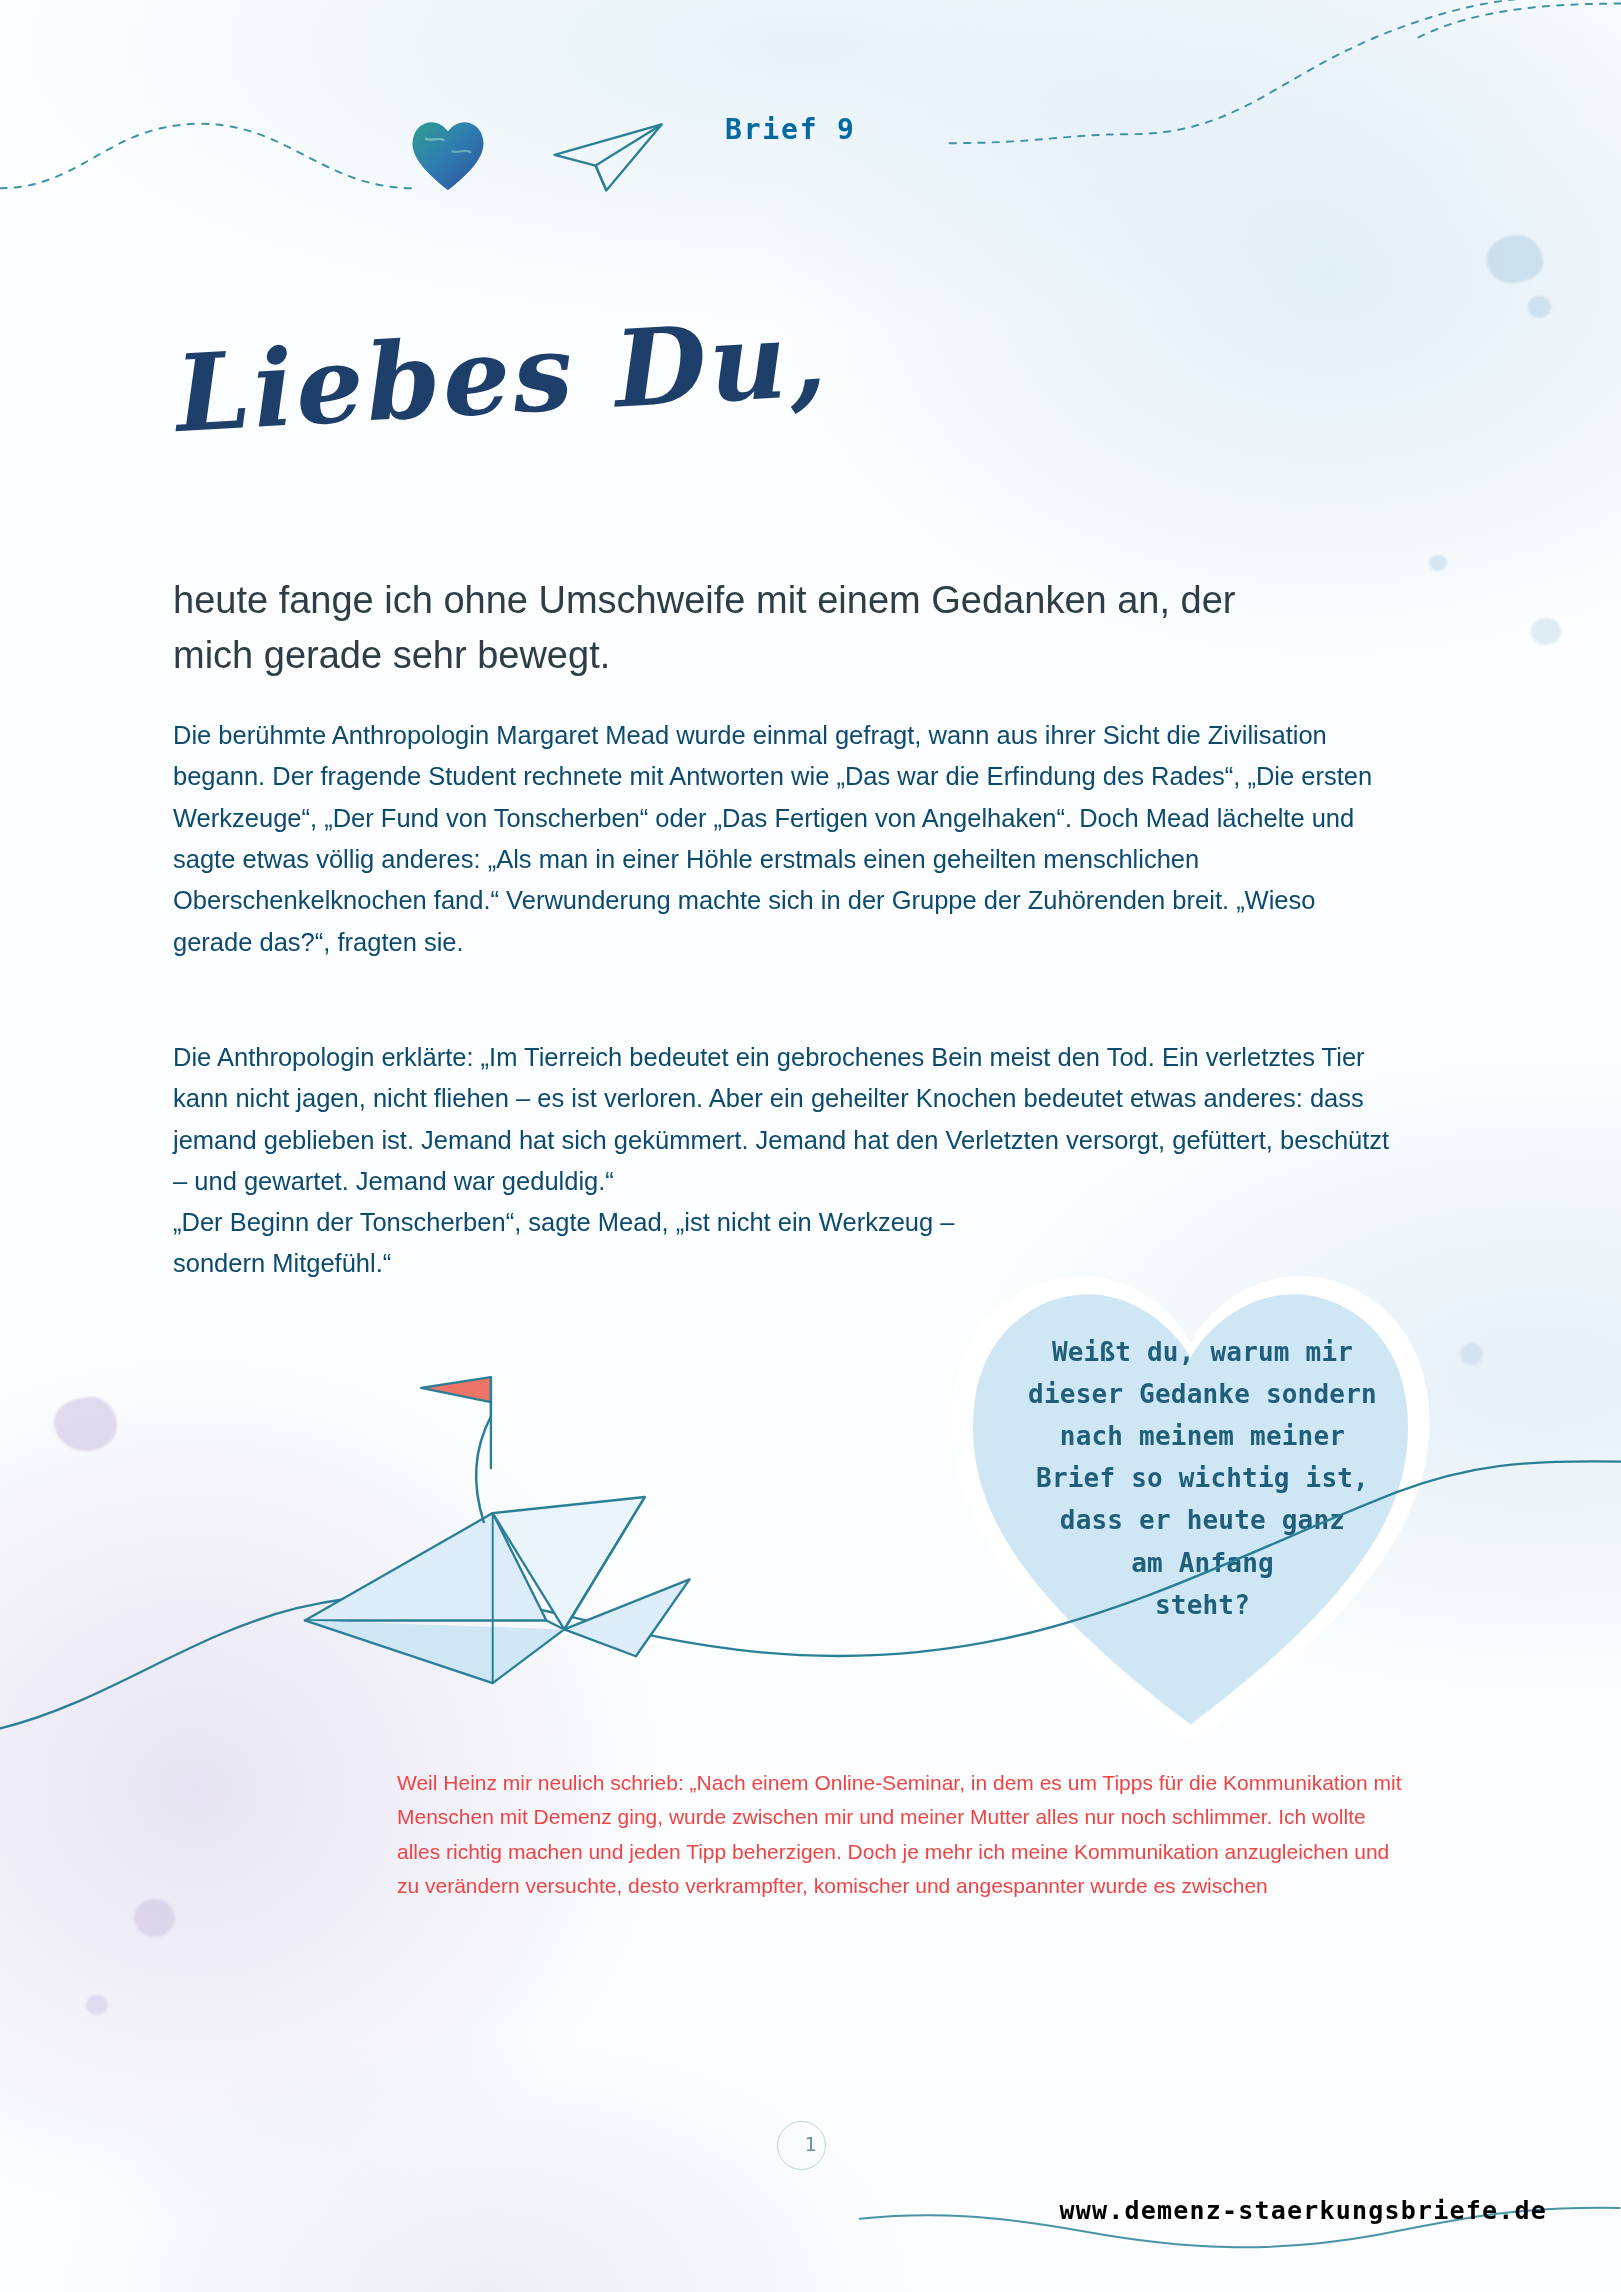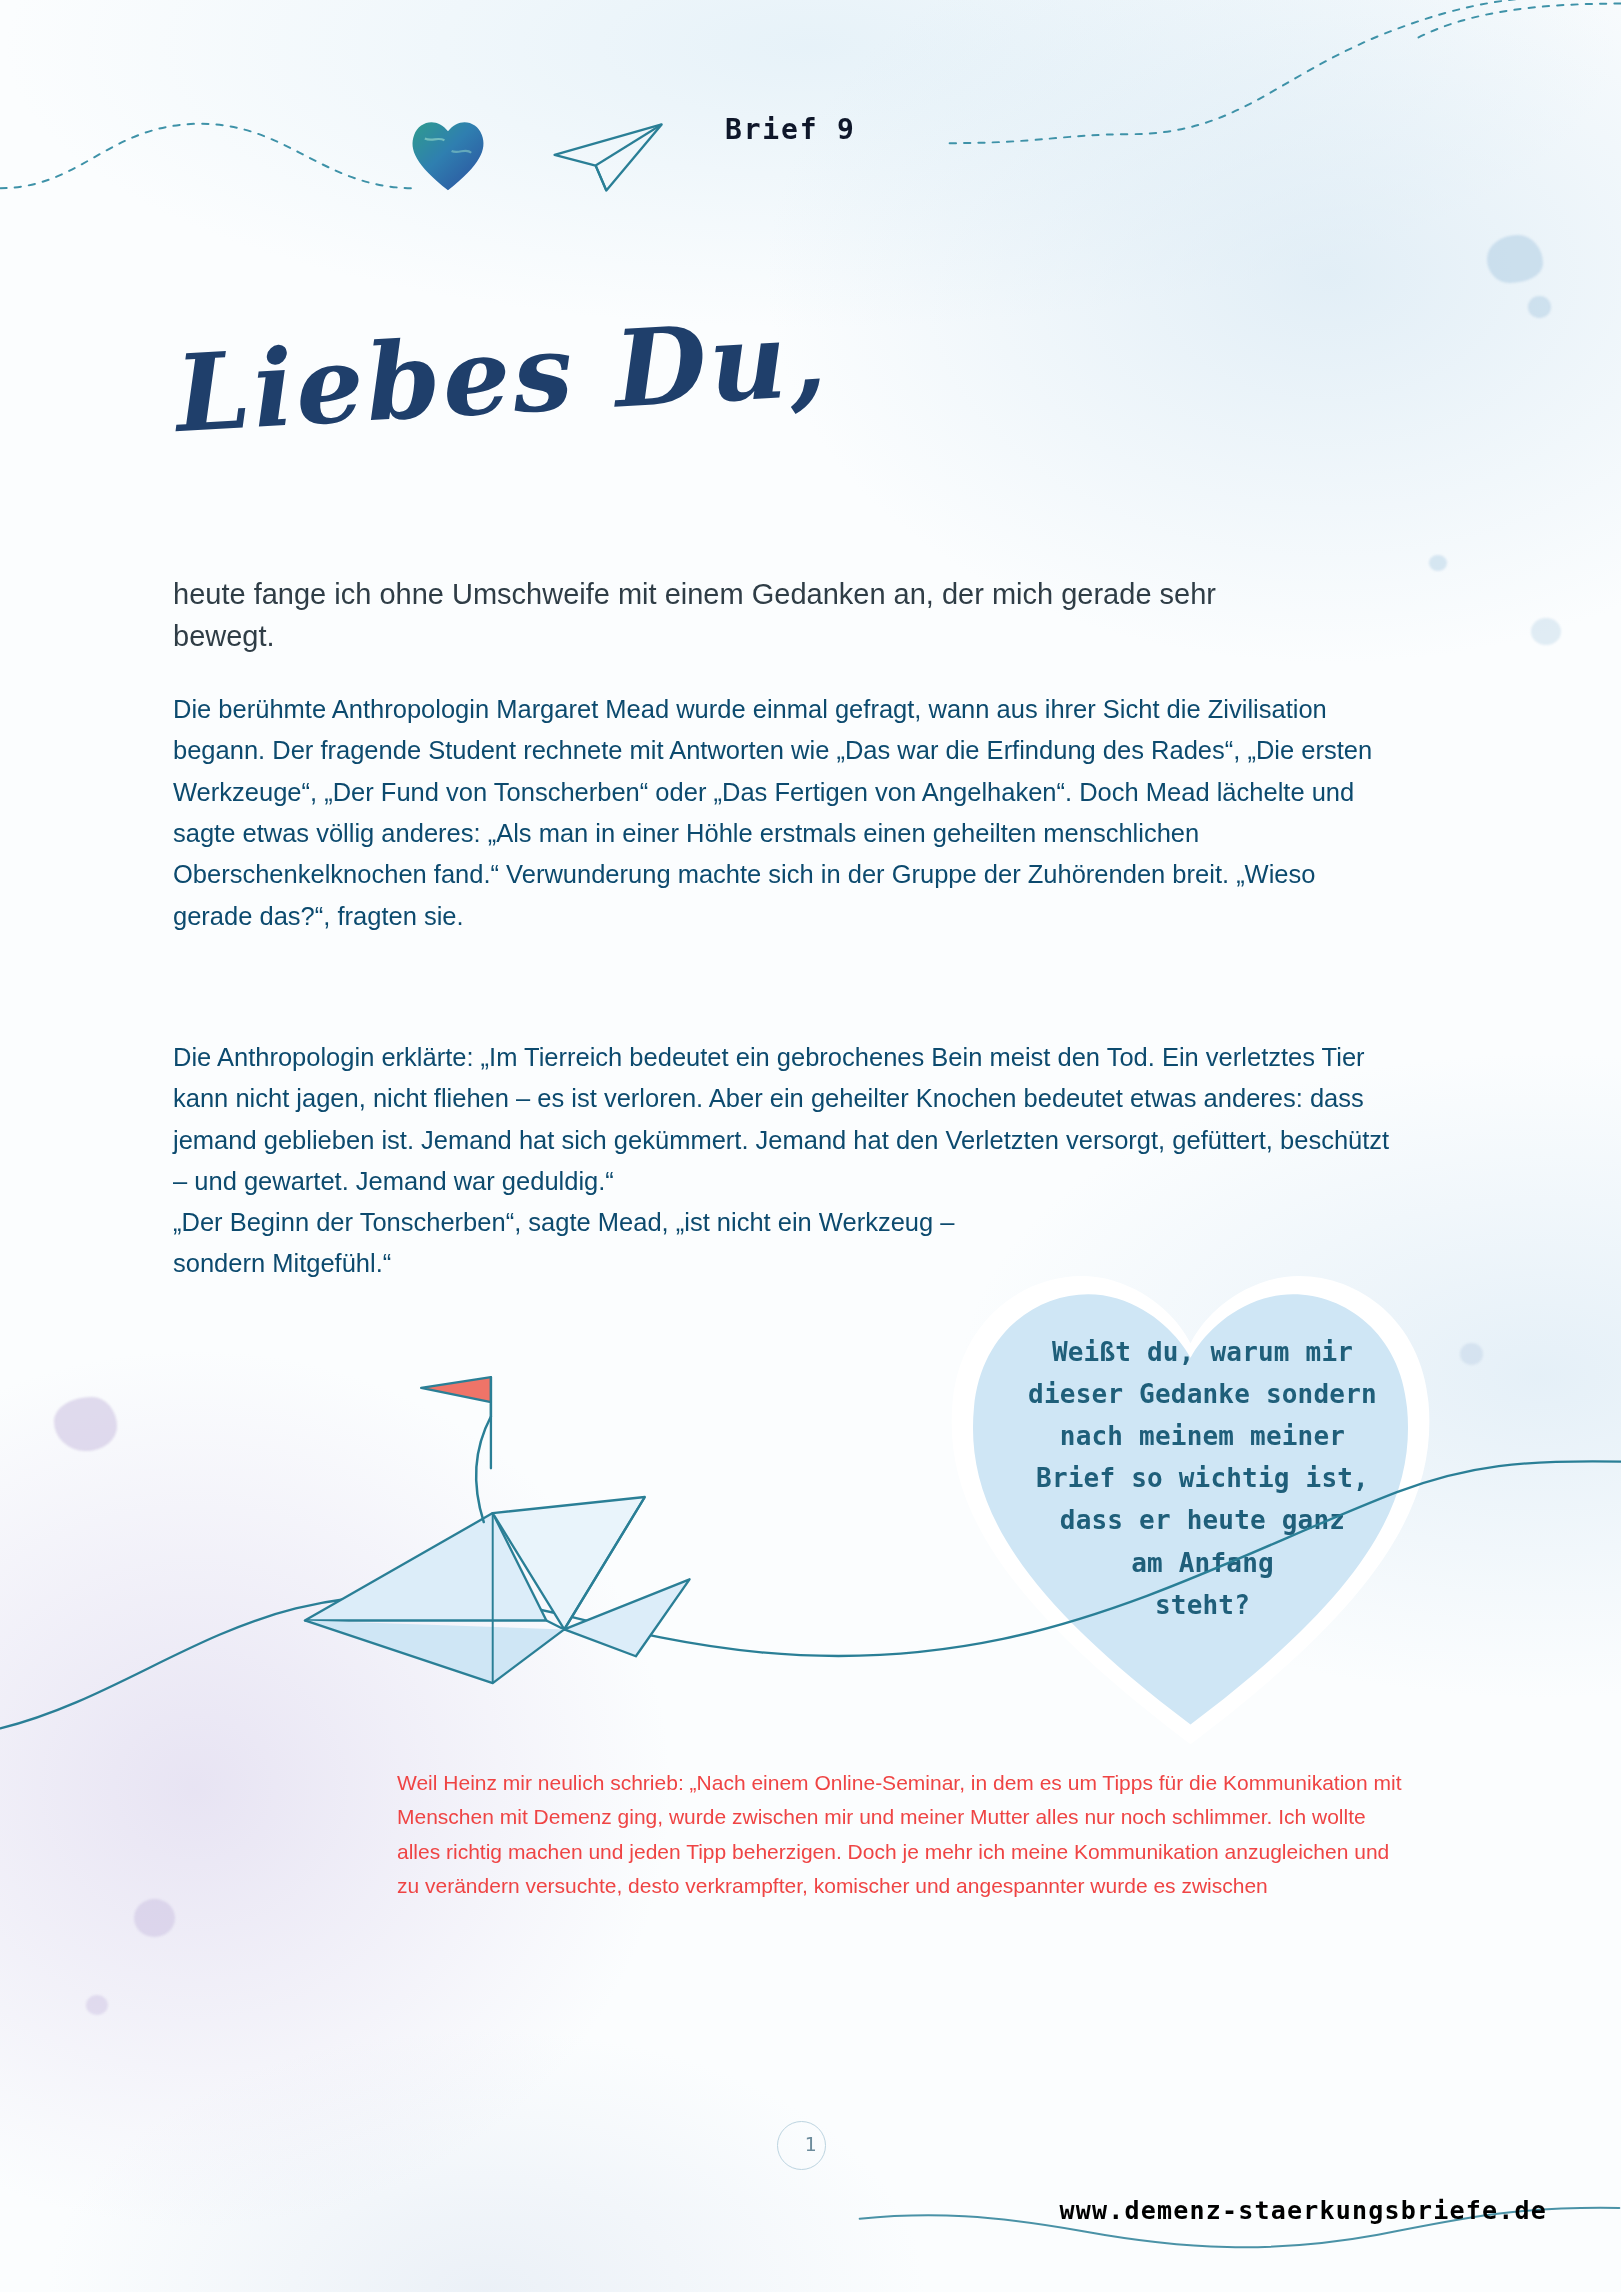--- a/index.html
+++ b/index.html
@@ -48,21 +48,21 @@
     position: absolute;
     pointer-events: none;
   }
   .brief-label {
     position: absolute;
     left: 725px;
     top: 113px;
     font-family: "DejaVu Sans Mono", monospace;
     font-size: 28px;
     letter-spacing: 1.8px;
-    color: #0f172a;
+    color: #0369a1;
     font-weight: 700;
     text-align: right;
   }
   .heart-logo { position: absolute; left: 407px; top: 115px; }
   .plane-logo { position: absolute; left: 551px; top: 119px; }
 
   
   .salutation {
     position: absolute;
     left: 176px;
@@ -78,21 +78,21 @@
   }
 
   
   .body-text {
     position: absolute;
     left: 173px;
     top: 573px;
     width: 1191px;
   }
   .p-intro {
-    font-size: 29px;
+    font-size: 38px;
     line-height: 1.45;
     color: #2f3d46;
     margin: 0 0 32px 0;
     width: 1102px;
   }
   .p {
     font-size: 25.5px;
     line-height: 1.62;
     color: #0c4a6e;
     margin: 0 0 30px 0;

